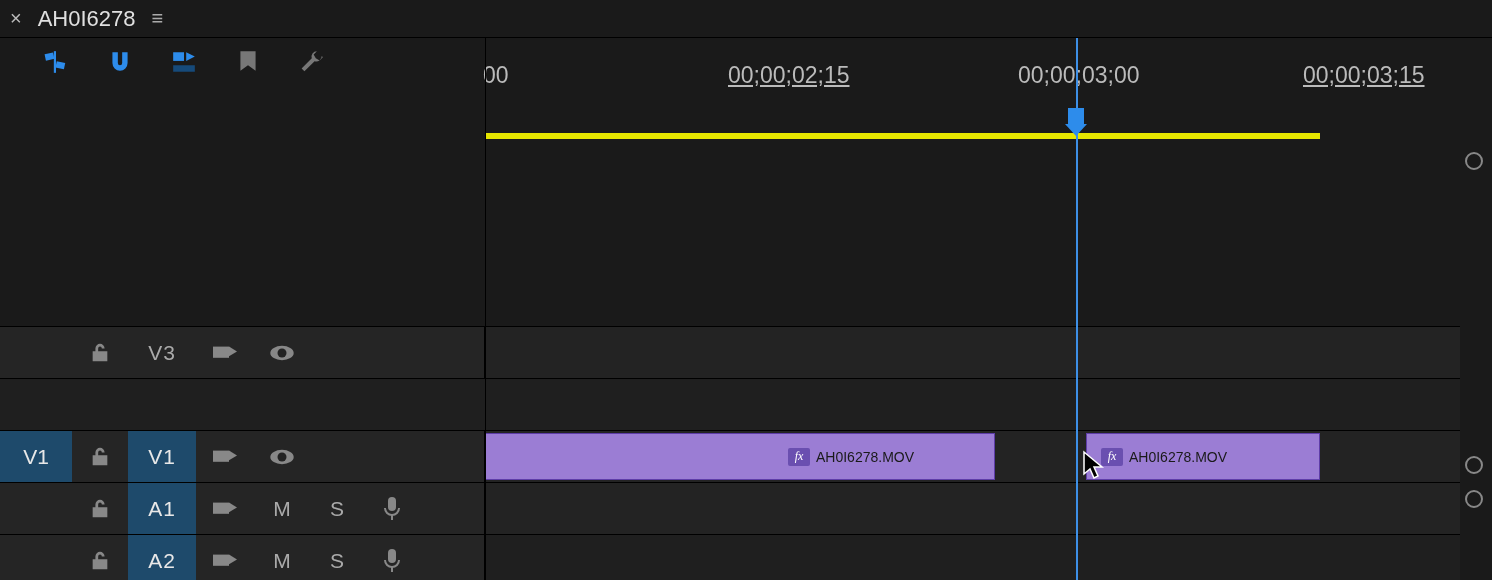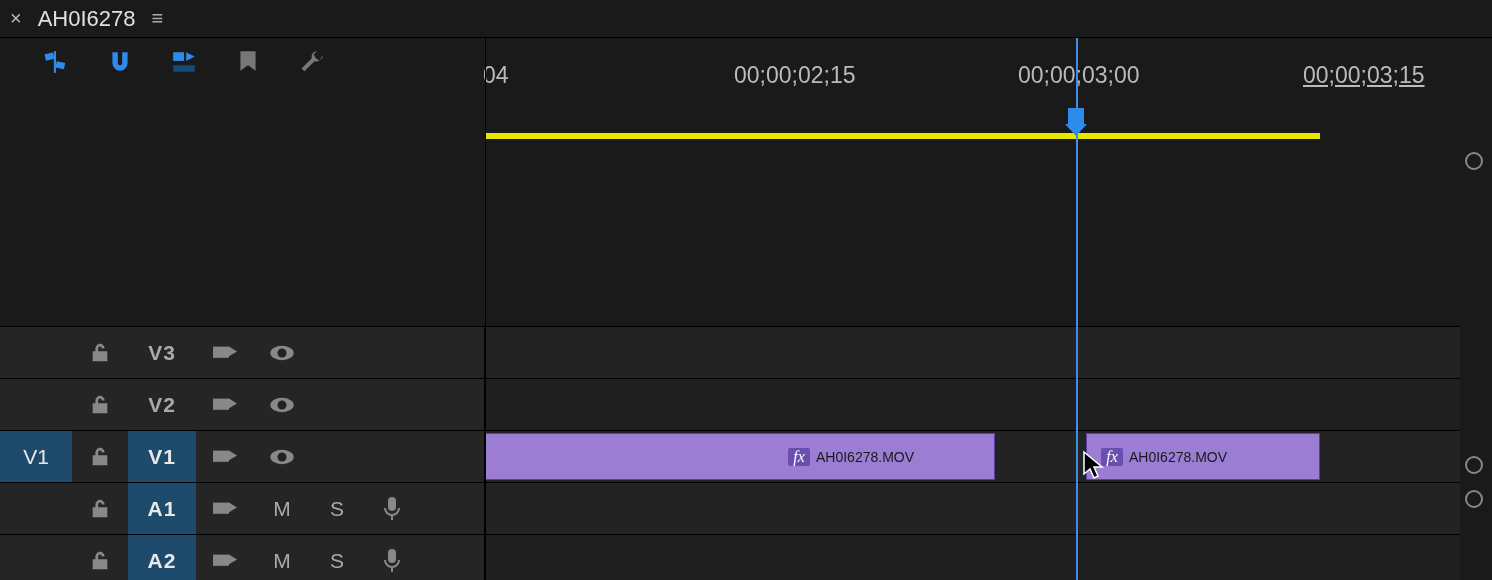--- a/index.html
+++ b/index.html
@@ -150,21 +150,21 @@
   .hdr-cell {
     height: 100%;
     display: flex;
     align-items: center;
     justify-content: center;
     color: #aaa;
     font-size: 21px;
   }
   .src-sel { width: 72px; }
   .lock-cell { width: 56px; }
-  .name-cell { width: 68px; font-weight: 700; letter-spacing: 1px;}
+  .name-cell { width: 68px; font-weight: 400; letter-spacing: 1px;}
   .sync-cell { width: 58px; }
   .eye-cell, .mute-cell { width: 56px; }
   .solo-cell { width: 54px; }
   .mic-cell { width: 56px; }
   .src-sel.active, .name-cell.active {
     background: #1e4a6b;
     color: #e8e8e8;
   }
   .track-body {
     flex: 1;
@@ -181,21 +181,21 @@
     display: flex;
     align-items: center;
     overflow: hidden;
   }
   .clip .fx-badge {
     position: absolute;
     left: auto;
     width: 22px; height: 18px;
     background: #6a4fb0;
     color: #fff;
-    font-size: 16px;
+    font-size: 12px;
     font-style: italic;
     font-family: Georgia, serif;
     display: flex;
     align-items: center;
     justify-content: center;
     border-radius: 2px;
   }
   .clip .clip-label {
     position: absolute;
     color: #1a1a1a;
@@ -310,22 +310,22 @@
       <span class="ticon">
         <svg width="26" height="26" viewBox="0 0 24 24">
             <path class="grey" d="M21 6.5a5 5 0 0 1-6.6 4.7L5 20.6 2.4 18 11.8 8.6A5 5 0 0 1 16.5 2l-3 3 2 3.5 3.5 2 3-3a5 5 0 0 1-1 -1z"></path>
           </svg>
       </span>
     </div>
   </div>
 
   <div class="ruler-area">
     <div class="ruler-ticks" id="ruler-ticks">
-        <div class="ruler-label first" style="left: 0px;">04</div>
-        <div class="ruler-label" style="left: 251px;">00;00;02;15</div>
+        <div class="ruler-label first" style="left: 0px;">00</div>
+        <div class="ruler-label" style="left: 245px; text-decoration: underline;">00;00;02;15</div>
         <div class="ruler-label" style="left: 535px;">00;00;03;00</div>
         <div class="ruler-label" style="left: 820px; text-decoration: underline;">00;00;03;15</div>
         <div class="tick major" style="left: 0px;"></div>
         <div class="tick minor" style="left: 19px;"></div>
         <div class="tick minor" style="left: 38px;"></div>
         <div class="tick minor" style="left: 57px;"></div>
         <div class="tick minor" style="left: 76px;"></div>
         <div class="tick minor" style="left: 95px;"></div>
         <div class="tick minor" style="left: 114px;"></div>
         <div class="tick minor" style="left: 133px;"></div>
@@ -401,41 +401,20 @@
           <div class="hdr-cell eye-cell">
             <svg class="eye-svg" width="28" height="18" viewBox="0 0 30 20">
               <ellipse cx="15" cy="10" rx="13" ry="8" fill="#888"></ellipse>
               <circle cx="15" cy="10" r="5" fill="#232323"></circle>
             </svg>
           </div>
         </div>
         <div class="track-body"></div>
       </div>
       <div class="track">
-        <div class="track-headers">
-          <div class="hdr-cell src-sel"></div>
-          <div class="hdr-cell lock-cell">
-            <svg class="lock-svg" width="22" height="22" viewBox="0 0 24 24">
-              <path fill="#888" d="M7 10V7a5 5 0 0 1 10 0h-3a2 2 0 0 0-4 0v3h10v11H4V10z"></path>
-            </svg>
-          </div>
-          <div class="hdr-cell name-cell">V2</div>
-          <div class="hdr-cell sync-cell">
-            <svg class="sync-svg" width="24" height="18" viewBox="0 0 30 20">
-              <rect x="0" y="2" width="20" height="14" fill="#888"></rect>
-              <polygon points="20,2 30,8 20,14" fill="#888"></polygon>
-            </svg>
-          </div>
-          <div class="hdr-cell eye-cell">
-            <svg class="eye-svg" width="28" height="18" viewBox="0 0 30 20">
-              <ellipse cx="15" cy="10" rx="13" ry="8" fill="#888"></ellipse>
-              <circle cx="15" cy="10" r="5" fill="#232323"></circle>
-            </svg>
-          </div>
-        </div>
         <div class="track-body"></div>
       </div>
       <div class="track alt">
         <div class="track-headers">
           <div class="hdr-cell src-sel active">V1</div>
           <div class="hdr-cell lock-cell">
             <svg class="lock-svg" width="22" height="22" viewBox="0 0 24 24">
               <path fill="#888" d="M7 10V7a5 5 0 0 1 10 0h-3a2 2 0 0 0-4 0v3h10v11H4V10z"></path>
             </svg>
           </div>

